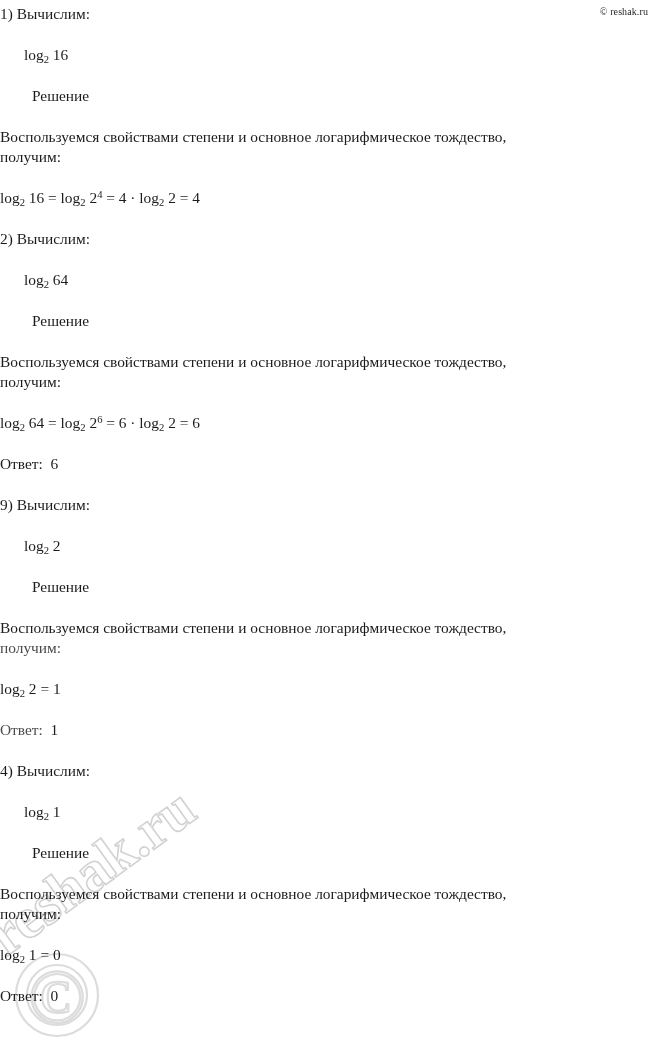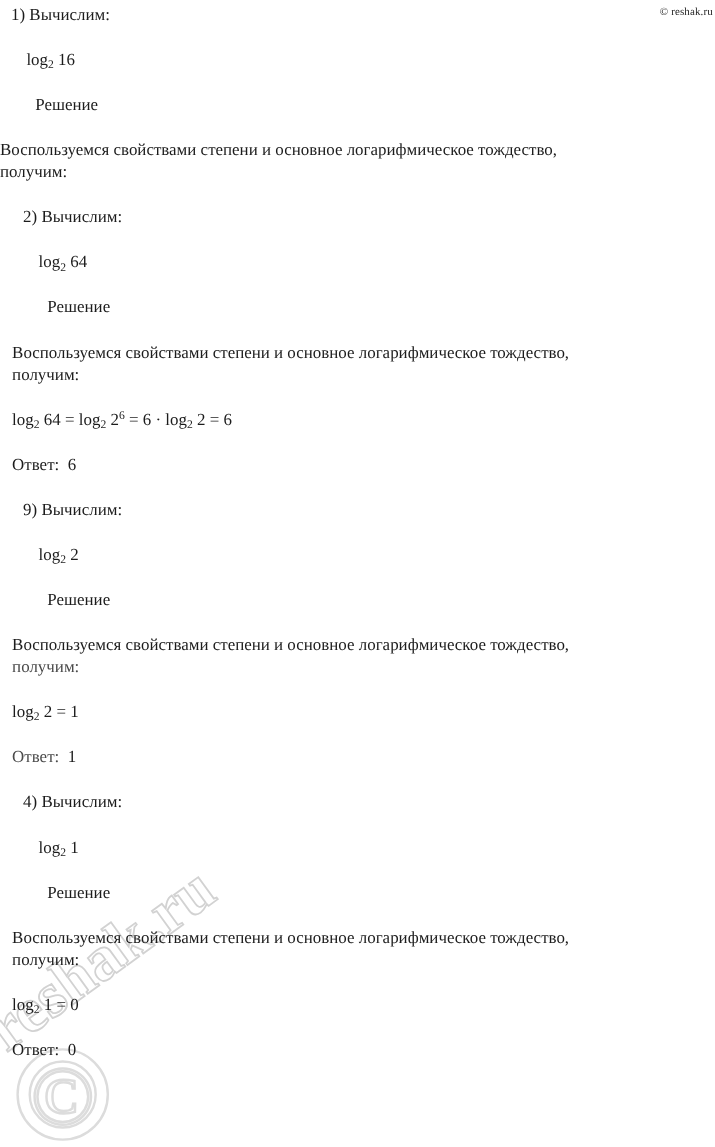--- a/index.html
+++ b/index.html
@@ -74,29 +74,29 @@
     padding: 0;
   }
 
   .line {
     font-size: 15.4px;
     line-height: 20px;
     color: #1c1c1c;
     white-space: pre-wrap;
   }
 
-  .line.task      { margin: 4px 0 0 0; padding-left: 10px; }
+  .line.task      { margin: 4px 0 0 0; }
   .line.expr      { margin: 21px 0 0 0; padding-left: 24px; }
   .line.solution  { margin: 21px 0 0 0; padding-left: 32px; }
   .line.para      { margin: 21px 0 0 0; max-width: 650px; }
   .line.equation  { margin: 21px 0 0 0; }
   .line.answer    { margin: 21px 0 0 0; }
 
   .block { position: relative; }
-  .block + .block { margin-top: 21px; margin-left: 11px; }
+  .block + .block { margin-top: 21px; }
 
   sub, sup {
     font-size: 10.6px;
     line-height: 0;
   }
   sub { vertical-align: -0.28em; }
   sup { vertical-align: 0.52em; }
 
   .faded { color: #4a4a4a; }
 </style>
@@ -118,20 +118,21 @@
 
   <div class="header-mark">© reshak.ru</div>
 
   <div class="content">
 
     <div class="block">
       <div class="line task">1) Вычислим:</div>
       <div class="line expr">log<sub>2</sub> <span>16</span></div>
       <div class="line solution">Решение</div>
       <div class="line para"><span>Воспользуемся свойствами степени и основное логарифмическое тождество,</span><br><span>получим:</span></div>
+      <div class="line equation">log<sub>2</sub> <span>16</span> = log<sub>2</sub> <span>2</span><sup>4</sup> = <span>4</span> · log<sub>2</sub> <span>2</span> = <span>4</span></div>
     </div>
 
     <div class="block">
       <div class="line task">2) Вычислим:</div>
       <div class="line expr">log<sub>2</sub> <span>64</span></div>
       <div class="line solution">Решение</div>
       <div class="line para"><span>Воспользуемся свойствами степени и основное логарифмическое тождество,</span><br><span>получим:</span></div>
       <div class="line equation">log<sub>2</sub> <span>64</span> = log<sub>2</sub> <span>2</span><sup>6</sup> = <span>6</span> · log<sub>2</sub> <span>2</span> = <span>6</span></div>
       <div class="line answer"><span>Ответ:</span>&nbsp; <span>6</span></div>
     </div>

